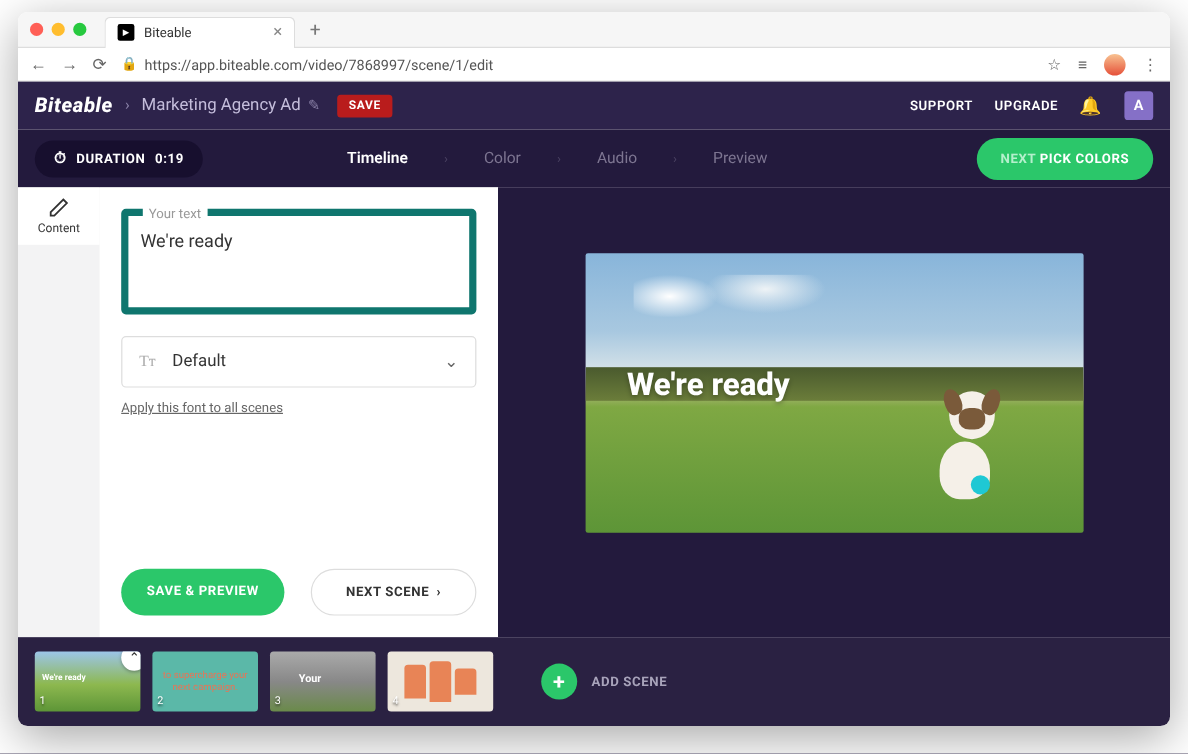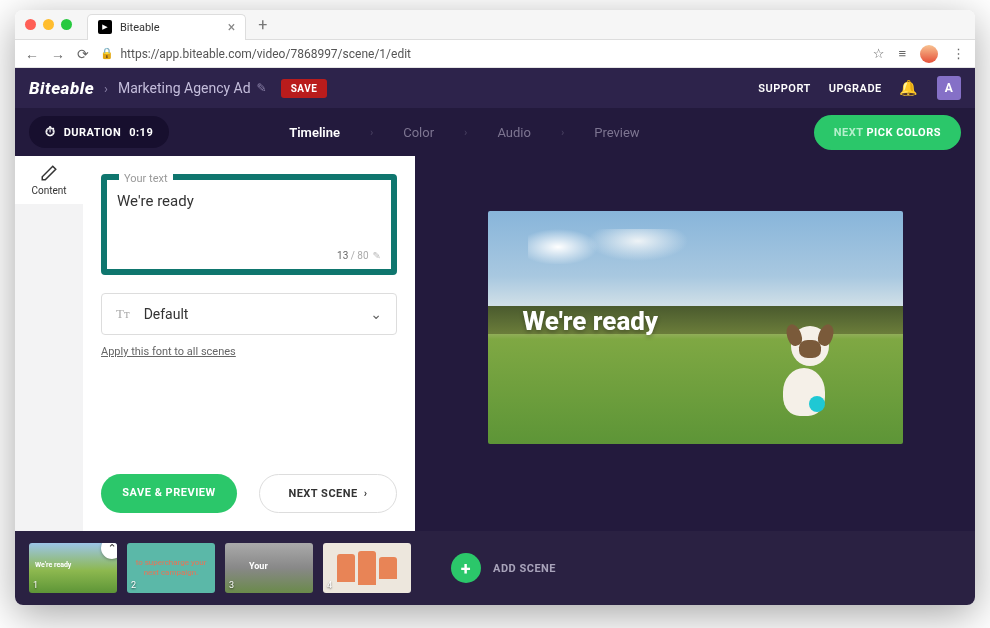--- a/index.html
+++ b/index.html
@@ -161,23 +161,20 @@
           <svg viewBox="0 0 24 24" fill="none" stroke="#333" stroke-width="2">
               <path d="M17 3l4 4L7 21H3v-4L17 3z"></path>
             </svg>
           <span>Content</span>
         </div>
       </div>
       <div class="whitearea">
         <div class="fieldwrap">
           <span class="fieldlabel">Your text</span>
           <textarea class="textarea" style="">We're ready</textarea>
-          <div class="charcount">
-            <span class="cur">13</span> / <span>80</span><span class="editic">✎</span>
-          </div>
         </div>
         <div class="fontselect">
           <span class="tt">Tᴛ</span>
           <span>Default</span>
           <span class="dd">⌄</span>
         </div>
         <a class="applylink">Apply this font to all scenes</a>
         <div class="actionrow">
           <div class="btn-green">SAVE &amp; PREVIEW</div>
           <div class="btn-outline">

